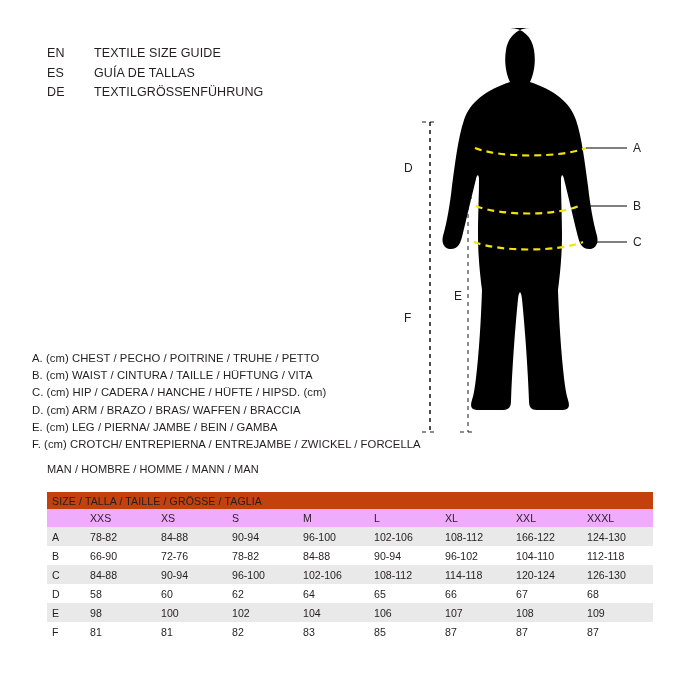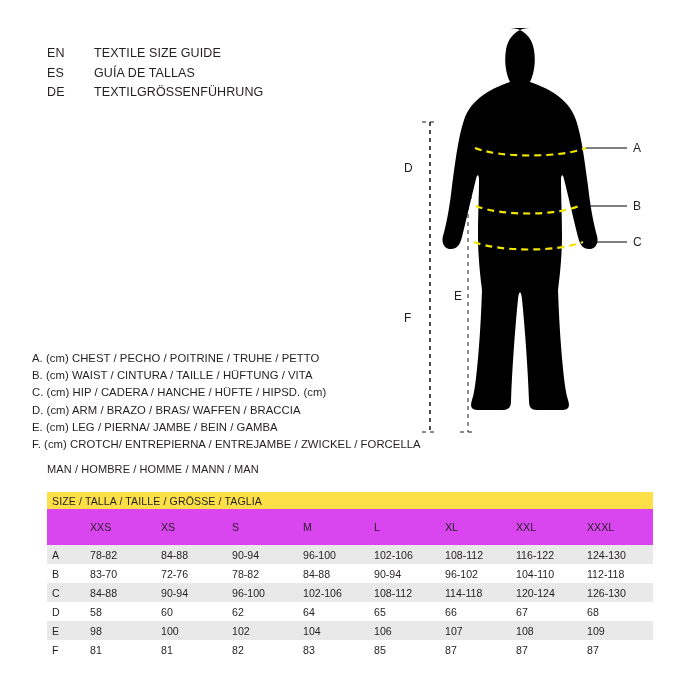--- a/index.html
+++ b/index.html
@@ -83,30 +83,30 @@
     border-collapse: collapse;
     width: 100%;
     font-size: 10.6px;
   }
   td, th {
     padding: 0;
     text-align: left;
     font-weight: normal;
   }
   tr.head-row td {
-    background: #fde047;
+    background: #c2410c;
     height: 17px;
     font-size: 10.6px;
     padding-left: 5px;
     letter-spacing: 0.1px;
     margin-top: 36px;
   }
   tr.cols-row td {
-    background: #d946ef;
-    height: 36px;
+    background: #f0abfc;
+    height: 18px;
     padding-left: 5px;
     color: #231f20;
   }
   tr.data-row td {
     height: 19px;
     padding-left: 5px;
   }
   tr.shade td { background: #e9e9e9; }
   tr.plain td { background: #ffffff; }
 
@@ -259,27 +259,27 @@
         </tr>
 
         <tr class="data-row shade">
           <td class="row-label">A</td>
           <td>78-82</td>
           <td>84-88</td>
           <td>90-94</td>
           <td>96-100</td>
           <td>102-106</td>
           <td>108-112</td>
-          <td>116-122</td>
+          <td>166-122</td>
           <td>124-130</td>
         </tr>
 
         <tr class="data-row plain">
           <td class="row-label">B</td>
-          <td>83-70</td>
+          <td>66-90</td>
           <td>72-76</td>
           <td>78-82</td>
           <td>84-88</td>
           <td>90-94</td>
           <td>96-102</td>
           <td>104-110</td>
           <td>112-118</td>
         </tr>
 
         <tr class="data-row shade">

